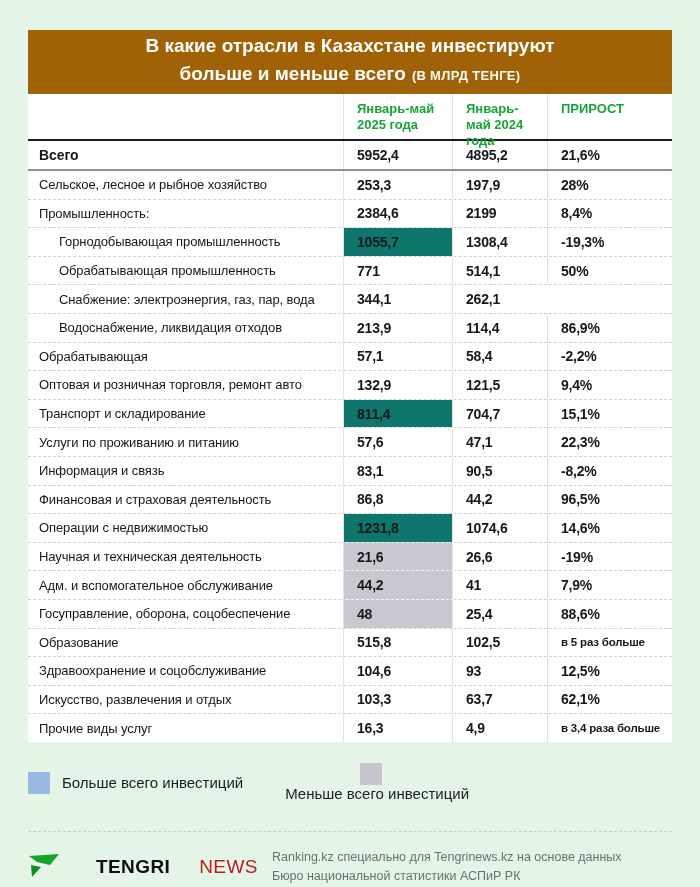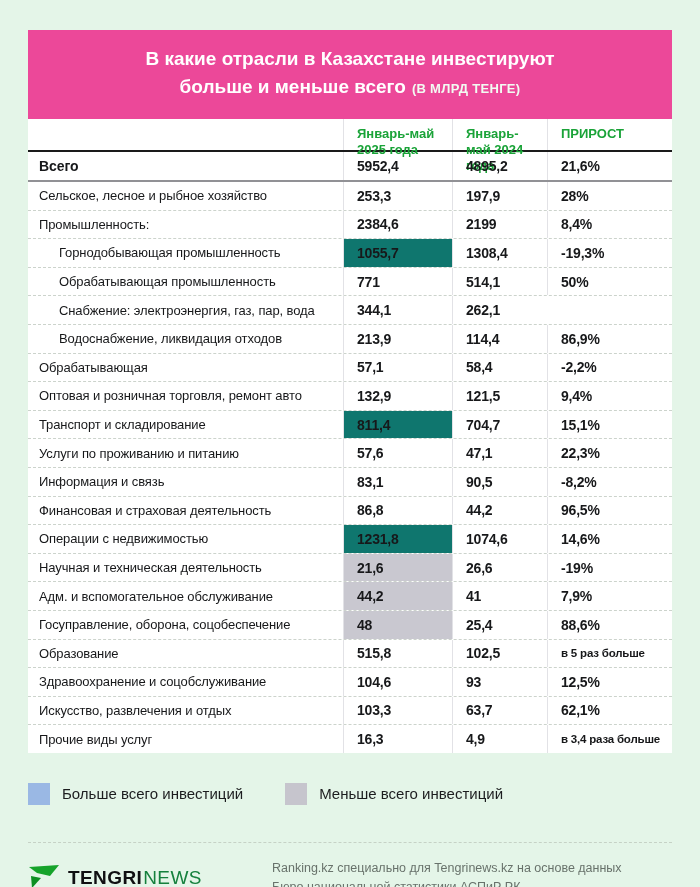--- a/index.html
+++ b/index.html
@@ -7,31 +7,31 @@
     width:700px;height:887px;
     background:#e4f5e8;
     font-family:"Liberation Sans","DejaVu Sans",sans-serif;
     color:#17181a;
     overflow:hidden;
   }
   .page{padding:30px 28px 0 28px;width:644px;}
 
   
   .banner{
-    background:#ec4899;height:89px;
+    background:#a16207;height:64px;
     display:flex;flex-direction:column;justify-content:center;align-items:center;
     text-align:center;
   }
   .banner .t1{color:#fff;font-weight:bold;font-size:19px;line-height:25px;}
   .banner .t2{color:#fff;font-weight:bold;font-size:19px;line-height:31px;}
   .banner .unit{font-size:13px;font-weight:bold;color:#f2fbf2;margin-left:6px;letter-spacing:.3px;}
 
   
   .table{background:#fff;}
-  .thead{display:flex;height:33px;border-bottom:2px solid #1a1a1a;box-sizing:border-box;justify-content:space-between;}
+  .thead{display:flex;height:47px;border-bottom:2px solid #1a1a1a;box-sizing:border-box;justify-content:space-between;}
   .cell{box-sizing:border-box;}
   .c-label{width:315px;}
   .c-v1{width:109px;}
   .c-v2{width:95px;}
   .c-gr{width:125px;}
   .thead .colhead{
     border-left:1px solid #e2e2e6;
     color:#1aa338;font-weight:bold;font-size:13px;line-height:16px;
     padding:7px 6px 0 13px;
   }
@@ -50,29 +50,29 @@
   .hl-gray{background:#c9c8d0;}
   .gr-small{font-size:11.5px !important;font-weight:bold;}
 
   
   .legend{display:flex;align-items:center;margin-top:30px;height:22px;}
   .legend .sw{width:22px;height:22px;margin-right:12px;flex:none;}
   .legend .sw.blue{background:#9ab8e4;}
   .legend .sw.gray{background:#c6c5cd;}
   .legend .lab{font-size:15px;font-weight:500;color:#1c1d1f;}
   .legend .item{display:flex;align-items:center;}
-  .legend .item.second{margin-left:42px;}
+  .legend .item.second{margin-left:42px;flex-direction:column;}
 
   
   .divider{border-top:1px dashed #c6d2c6;margin-top:37px;}
   .footer{display:flex;align-items:center;margin-top:16px;}
-  .logo{display:flex;align-items:center;width:244px;flex:none;}
+  .logo{display:flex;align-items:center;width:244px;flex:none;gap:28px;}
   .logo svg{margin-right:8px;}
   .logo .w1{font-size:19px;font-weight:bold;color:#101012;letter-spacing:.4px;}
-  .logo .w2{font-size:19px;font-weight:normal;color:#15803d;margin-left:1px;letter-spacing:.4px;}
+  .logo .w2{font-size:19px;font-weight:normal;color:#b91c1c;margin-left:1px;letter-spacing:.4px;}
   .attr{font-size:12.5px;line-height:19px;color:#68726b;}
 </style>
 </head>
 <body>
 
 <div class="page">
 
   <div class="banner">
     <div class="t1">В какие отрасли в Казахстане инвестируют</div>
     <div class="t2"><span>больше и меньше всего</span><span class="unit">(В МЛРД  ТЕНГЕ)</span></div>

